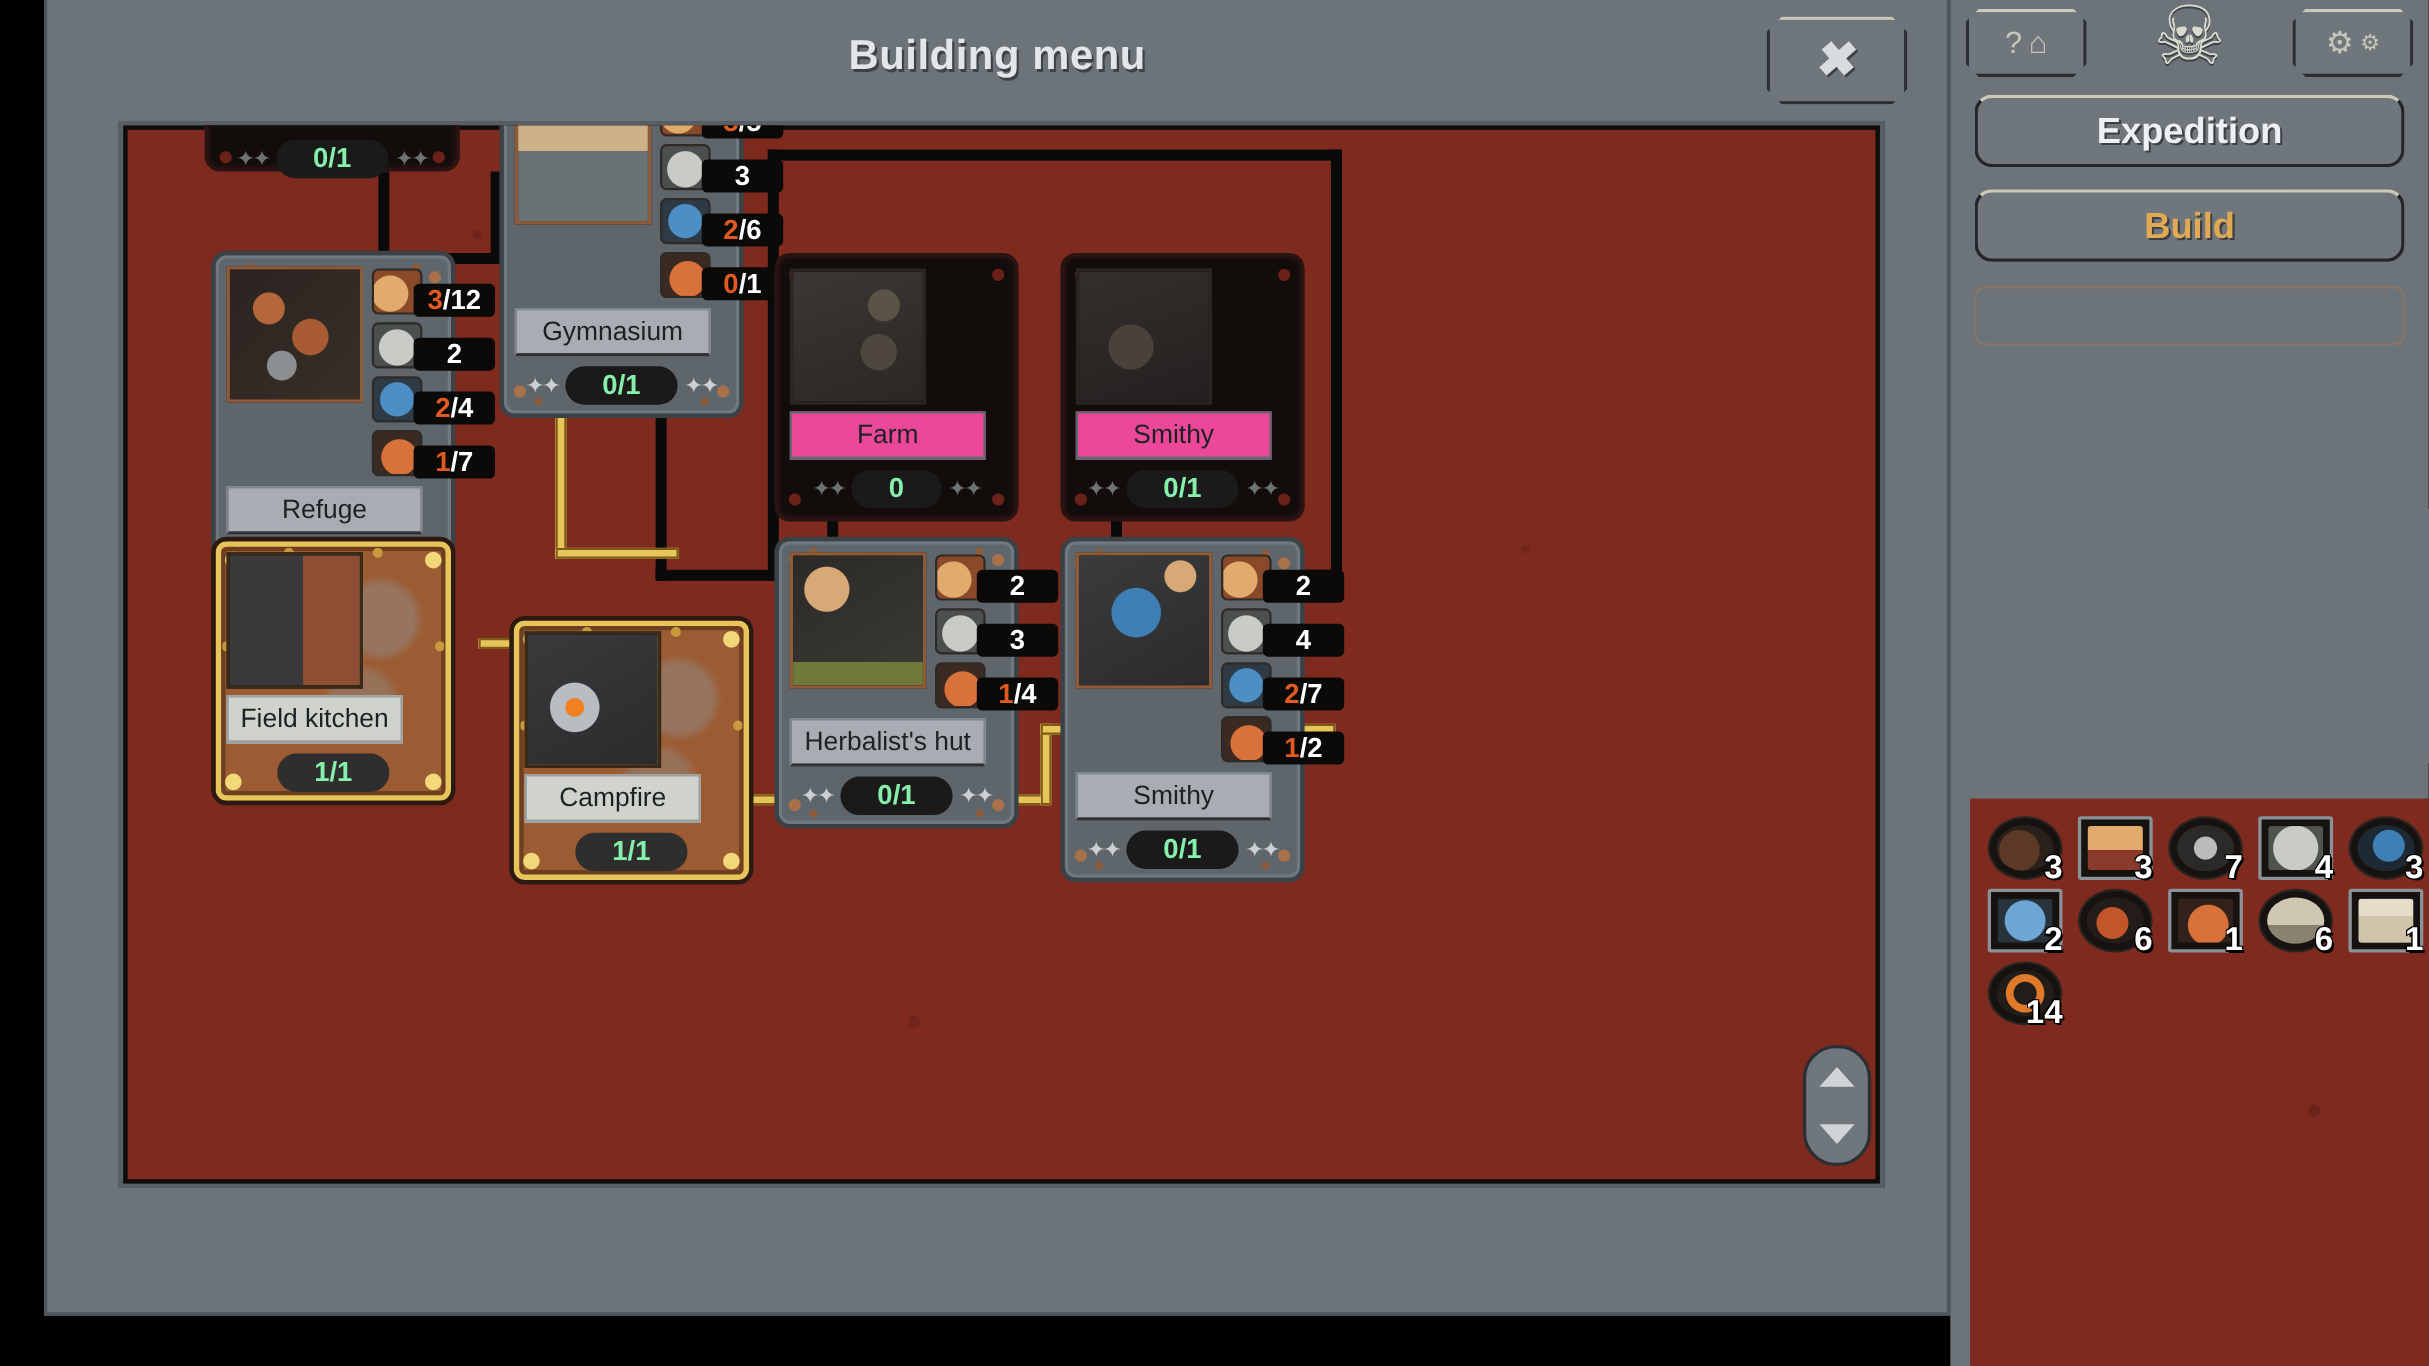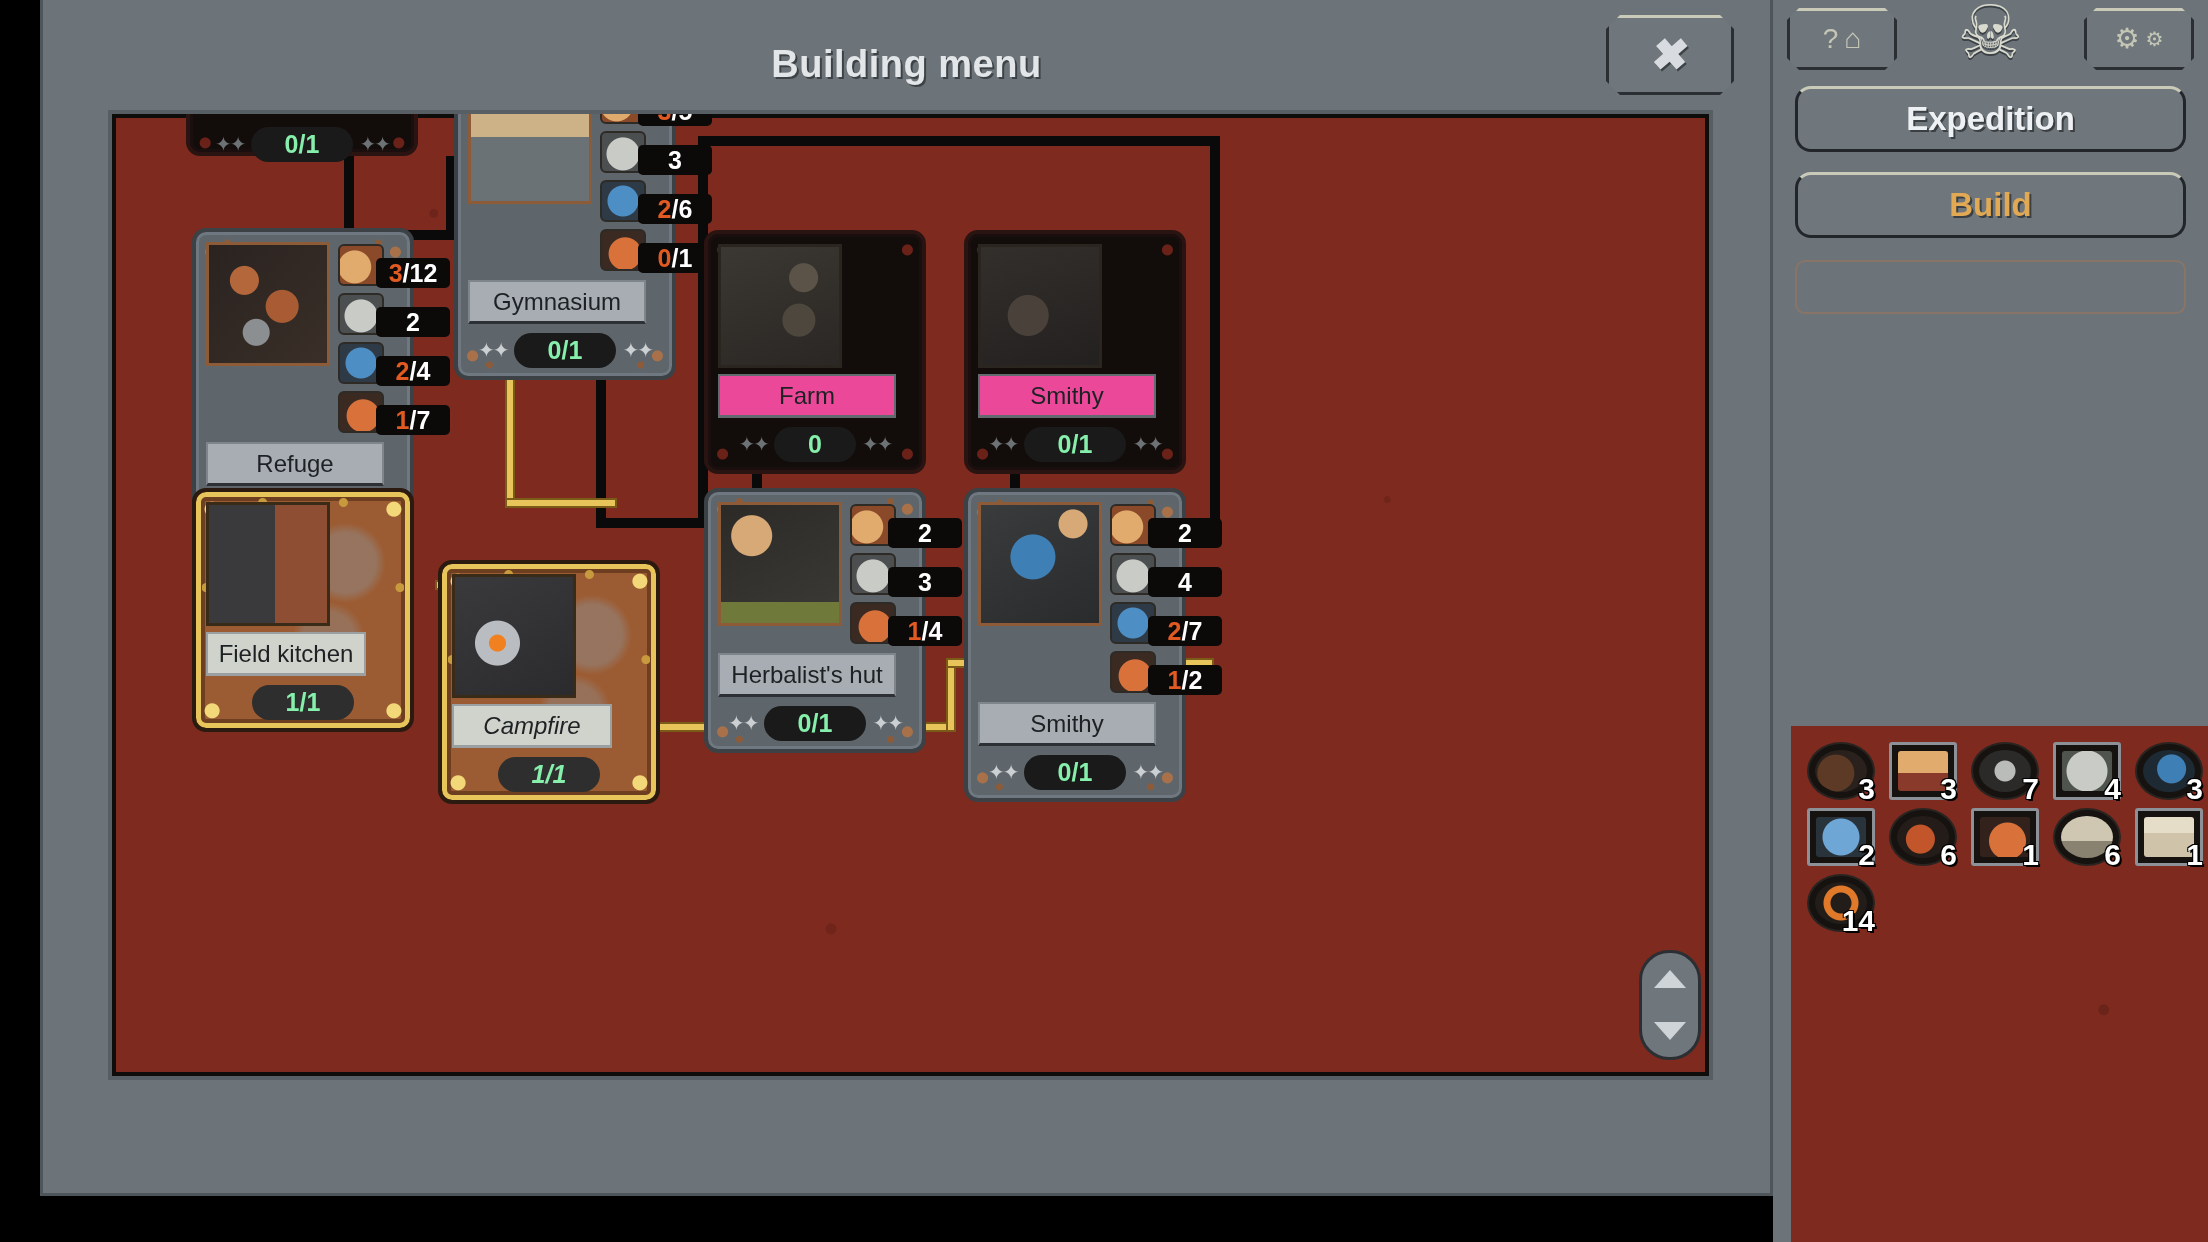--- a/index.html
+++ b/index.html
@@ -23,21 +23,20 @@
   .win-titlebar {
     position: relative; height: 110px; width: 100%;
     background: #6c747a;
   }
   .win-title {
     position: absolute; left: 0; right: 0; top: 30px;
     text-align: center;
     font-size: 38px; font-weight: bold; color: #e2e6e8;
     letter-spacing: .5px;
     text-shadow: 2px 2px 0 #3c4246;
-    margin-top: 13px;
   }
   .close-btn {
     position: absolute; right: 36px; top: 15px;
     width: 128px; height: 80px;
     background: #6f777d;
     border: 3px solid #2b2f33;
     border-top-color: #c9cbb8;
     clip-path: polygon(14px 0, calc(100% - 14px) 0, 100% 14px, 100% calc(100% - 14px),
                        calc(100% - 14px) 100%, 14px 100%, 0 calc(100% - 14px), 0 14px);
     display: flex; align-items: center; justify-content: center;
@@ -484,21 +483,21 @@
             <div class="thumb">
               <div class="thumb-art art-kitchen"></div>
             </div>
           </div>
           <div class="nameplate">Field kitchen</div>
           <div class="countrow">
             <span class="pill">1/1</span>
           </div>
         </div>
 
-        <div class="card state-built" style="left:322px; top:442px;font-style:italic;">
+        <div class="card state-built" style="left:347px; top:442px;">
           <div class="card-body">
             <div class="thumb">
               <div class="thumb-art art-campfire"></div>
             </div>
           </div>
           <div class="nameplate">Campfire</div>
           <div class="countrow">
             <span class="pill">1/1</span>
           </div>
         </div>

